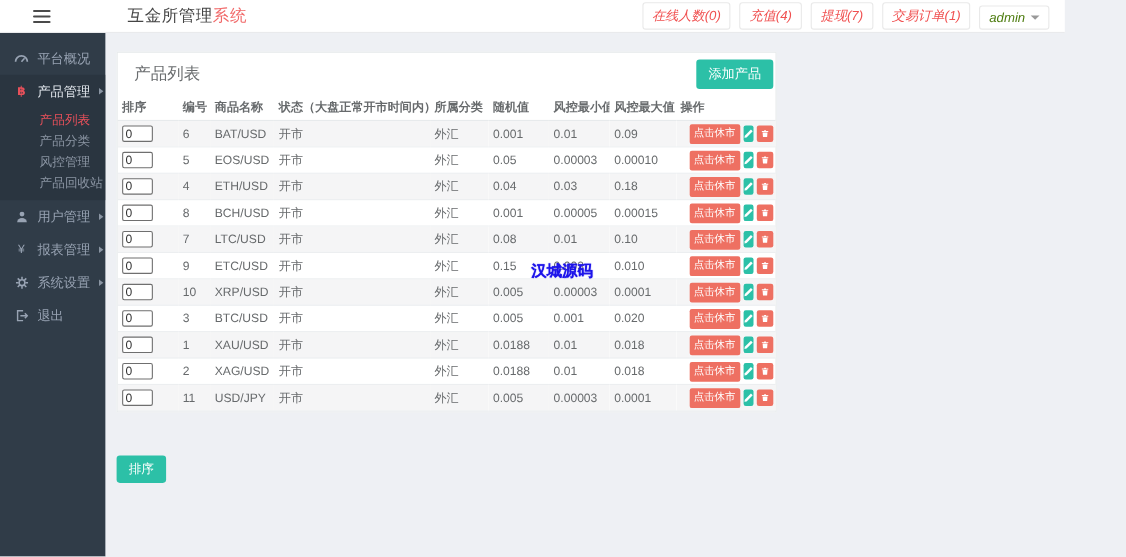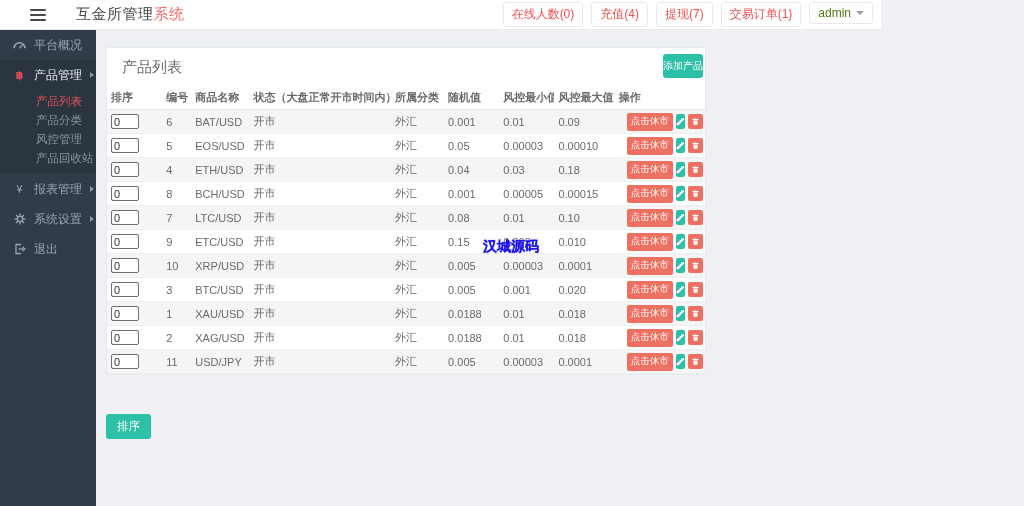--- a/index.html
+++ b/index.html
@@ -1,35 +1,35 @@
 <!DOCTYPE html>
 <html><head>
 <meta charset="utf-8">
 <style>
   * { margin:0; padding:0; box-sizing:border-box; }
   html,body { width:1024px; height:506px; overflow:hidden; }
   body { font-family:"Liberation Sans","DejaVu Sans",sans-serif; background:#eef0f4; }
   .screen { position:relative; width:1024px; height:506px; }
 
   
-  .topbar { position:absolute; top:0; left:0; width:881px; height:30px; background:#ffffff;
-            display:flex; align-items:center; border-bottom:1px solid #e9eaec; z-index:5; }
+  .topbar { position:absolute; top:0; left:0; width:968px; height:30px; background:#ffffff;
+            display:flex; align-items:center; border-bottom:1px solid #e9eaec; z-index:5;gap:40px; }
   .hamburger { margin-left:30px; width:16px; cursor:pointer; }
   .hamburger span { display:block; height:2px; background:#4a4a4a; margin:3px 0; border-radius:1px; }
   .app-title { margin-left:30px; font-size:15px; color:#454545; letter-spacing:.5px; white-space:nowrap; }
   .app-title .accent { color:#f16a6a; }
-  .topbar-right { margin-left:auto; margin-right:8px; display:flex; align-items:flex-start; gap:8px; }
+  .topbar-right { margin-left:auto; margin-right:14px; display:flex; align-items:flex-end; gap:8px;font-style:italic; }
   .chip { font-size:12px; color:#f05050; border:1px solid #e9e9e9; border-radius:3px;
           padding:3px 8px; background:#fff; cursor:pointer; white-space:nowrap; }
   .chip.user { color:#4d7c0f; display:flex; align-items:center; gap:5px; }
   .caret-down { width:0; height:0; border-left:4px solid transparent; border-right:4px solid transparent;
                 border-top:4px solid #999; display:inline-block; }
 
   
-  .sidebar { position:absolute; top:30px; left:0; width:96px; height:476px; background:#303c48; padding-top:0; }
+  .sidebar { position:absolute; top:30px; left:0; width:96px; height:476px; background:#303c48; padding-top:8px; }
   .nav-item { height:30px; display:flex; align-items:center; padding-left:13px; gap:8px;
               color:#98a3b3; font-size:12px; cursor:pointer; white-space:nowrap; }
   .nav-item .ico { width:13px; height:13px; display:flex; align-items:center; justify-content:center; flex:none; color:#98a3b3; }
   .nav-item .caret-r { margin-left:auto; margin-right:9px; width:0; height:0;
                        border-top:3.5px solid transparent; border-bottom:3.5px solid transparent;
                        border-left:4px solid #8a95a3; }
   .nav-group { background:#2a3540; }
   .nav-group .nav-item { color:#e4e9ef; }
   .nav-group .nav-item .ico { color:#e7505a; font-weight:bold; }
   .submenu { padding:2px 0 6px 0; }
@@ -38,21 +38,21 @@
   .submenu-item.active { color:#e7505a; }
   .icon-text { font-size:11px; line-height:1; }
 
   
   .content { position:absolute; left:96px; top:30px; width:928px; height:476px; background:#eef0f4; }
   .panel { position:absolute; left:10px; top:17px; width:600px; background:#ffffff; border:1px solid #e7eaec; }
   .panel-heading { position:relative; height:38px; display:flex; align-items:center; padding-left:15px; }
   .panel-title { font-size:15px; color:#6a6d6f; }
   .btn { border:none; cursor:pointer; font-family:inherit; }
   .btn-add { position:absolute; right:2px; top:6px; background:#2cc0a7; color:#fff;
-             font-size:10px; padding:5px 0; border-radius:3px; }
+             font-size:12px; padding:5px 11px; border-radius:3px; }
 
   table.product-table { width:100%; border-collapse:collapse; table-layout:fixed; font-size:11px; color:#676a6c; }
   .product-table th { text-align:left; font-weight:bold; padding:4px 4px; height:19px;
                       border-bottom:1px solid #e7eaec; white-space:nowrap; overflow:hidden; }
   .product-table td { padding:0 4px; height:23px; white-space:nowrap; overflow:hidden; }
   .product-table tbody tr { border-bottom:1px solid #eceef0; }
   .product-table tbody tr:nth-child(odd) { background:#f5f5f6; }
   .sort-input { width:28px; height:15px; border:1px solid #6f6f6f; border-radius:2px;
                 font-size:11px; padding:0 2px; color:#333; font-family:inherit; }
   .actions-cell { display:flex; align-items:center; gap:3px; height:23px;padding-left:8px; }
@@ -111,20 +111,30 @@
       </div>
       <div class="submenu">
         <div class="submenu-item active">产品列表</div>
         <div class="submenu-item">产品分类</div>
         <div class="submenu-item">风控管理</div>
         <div class="submenu-item">产品回收站</div>
       </div>
     </div>
 
 
+    <div class="nav-item">
+      <span class="ico">
+        <svg width="12" height="12" viewBox="0 0 12 12">
+            <circle cx="6" cy="3.6" r="2.2" fill="currentColor"></circle>
+            <path d="M1.6,11 a4.4,3.8 0 0 1 8.8,0 z" fill="currentColor"></path>
+          </svg>
+      </span>
+      <span>用户管理</span>
+      <i class="caret-r"></i>
+    </div>
 
     <div class="nav-item">
       <span class="ico icon-text">¥</span>
       <span>报表管理</span>
       <i class="caret-r"></i>
     </div>
 
 
     <div class="nav-item">
       <span class="ico">

